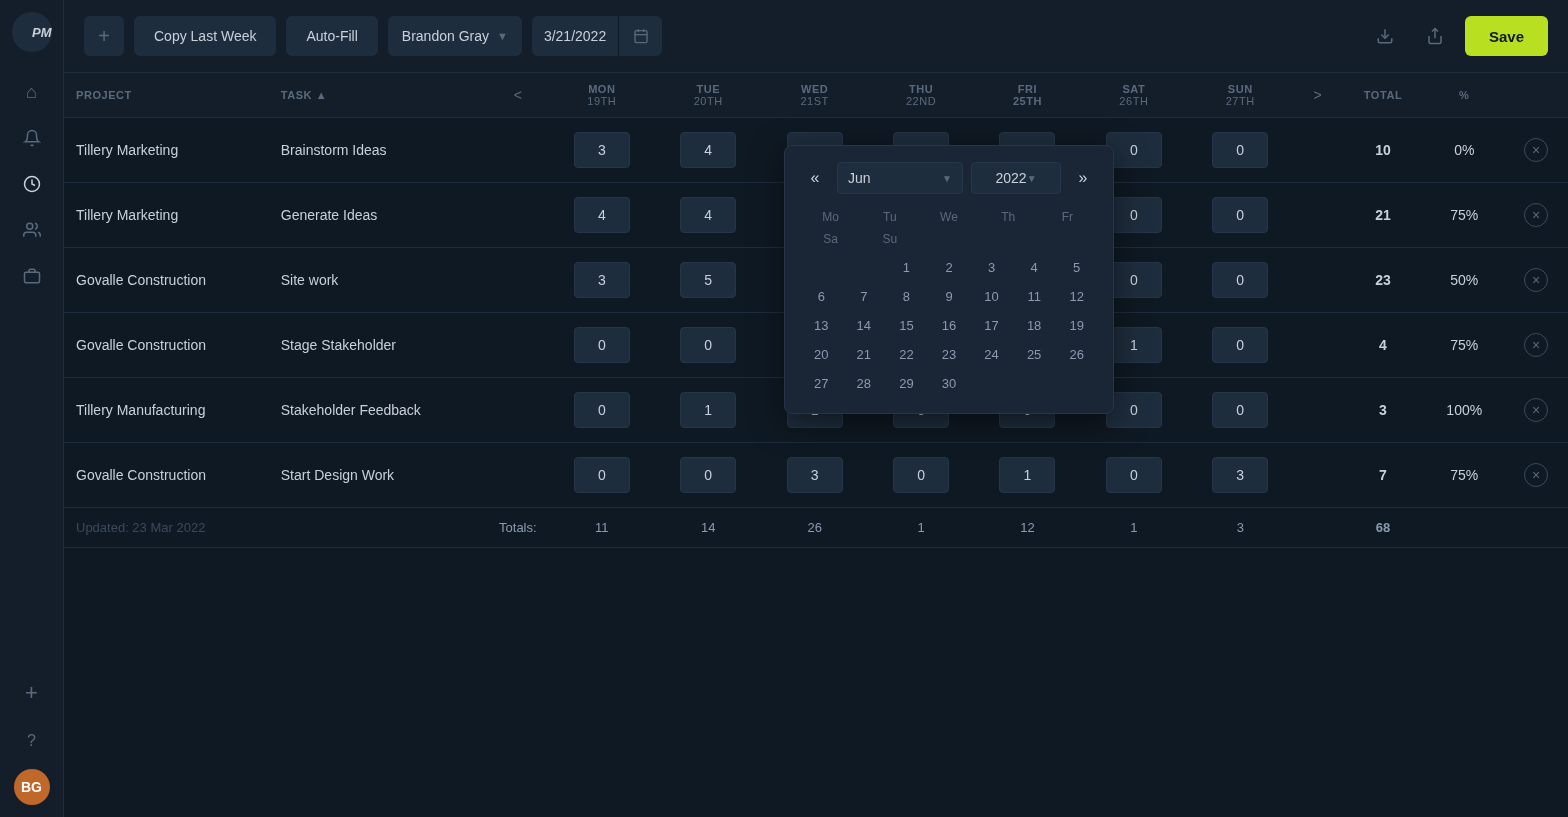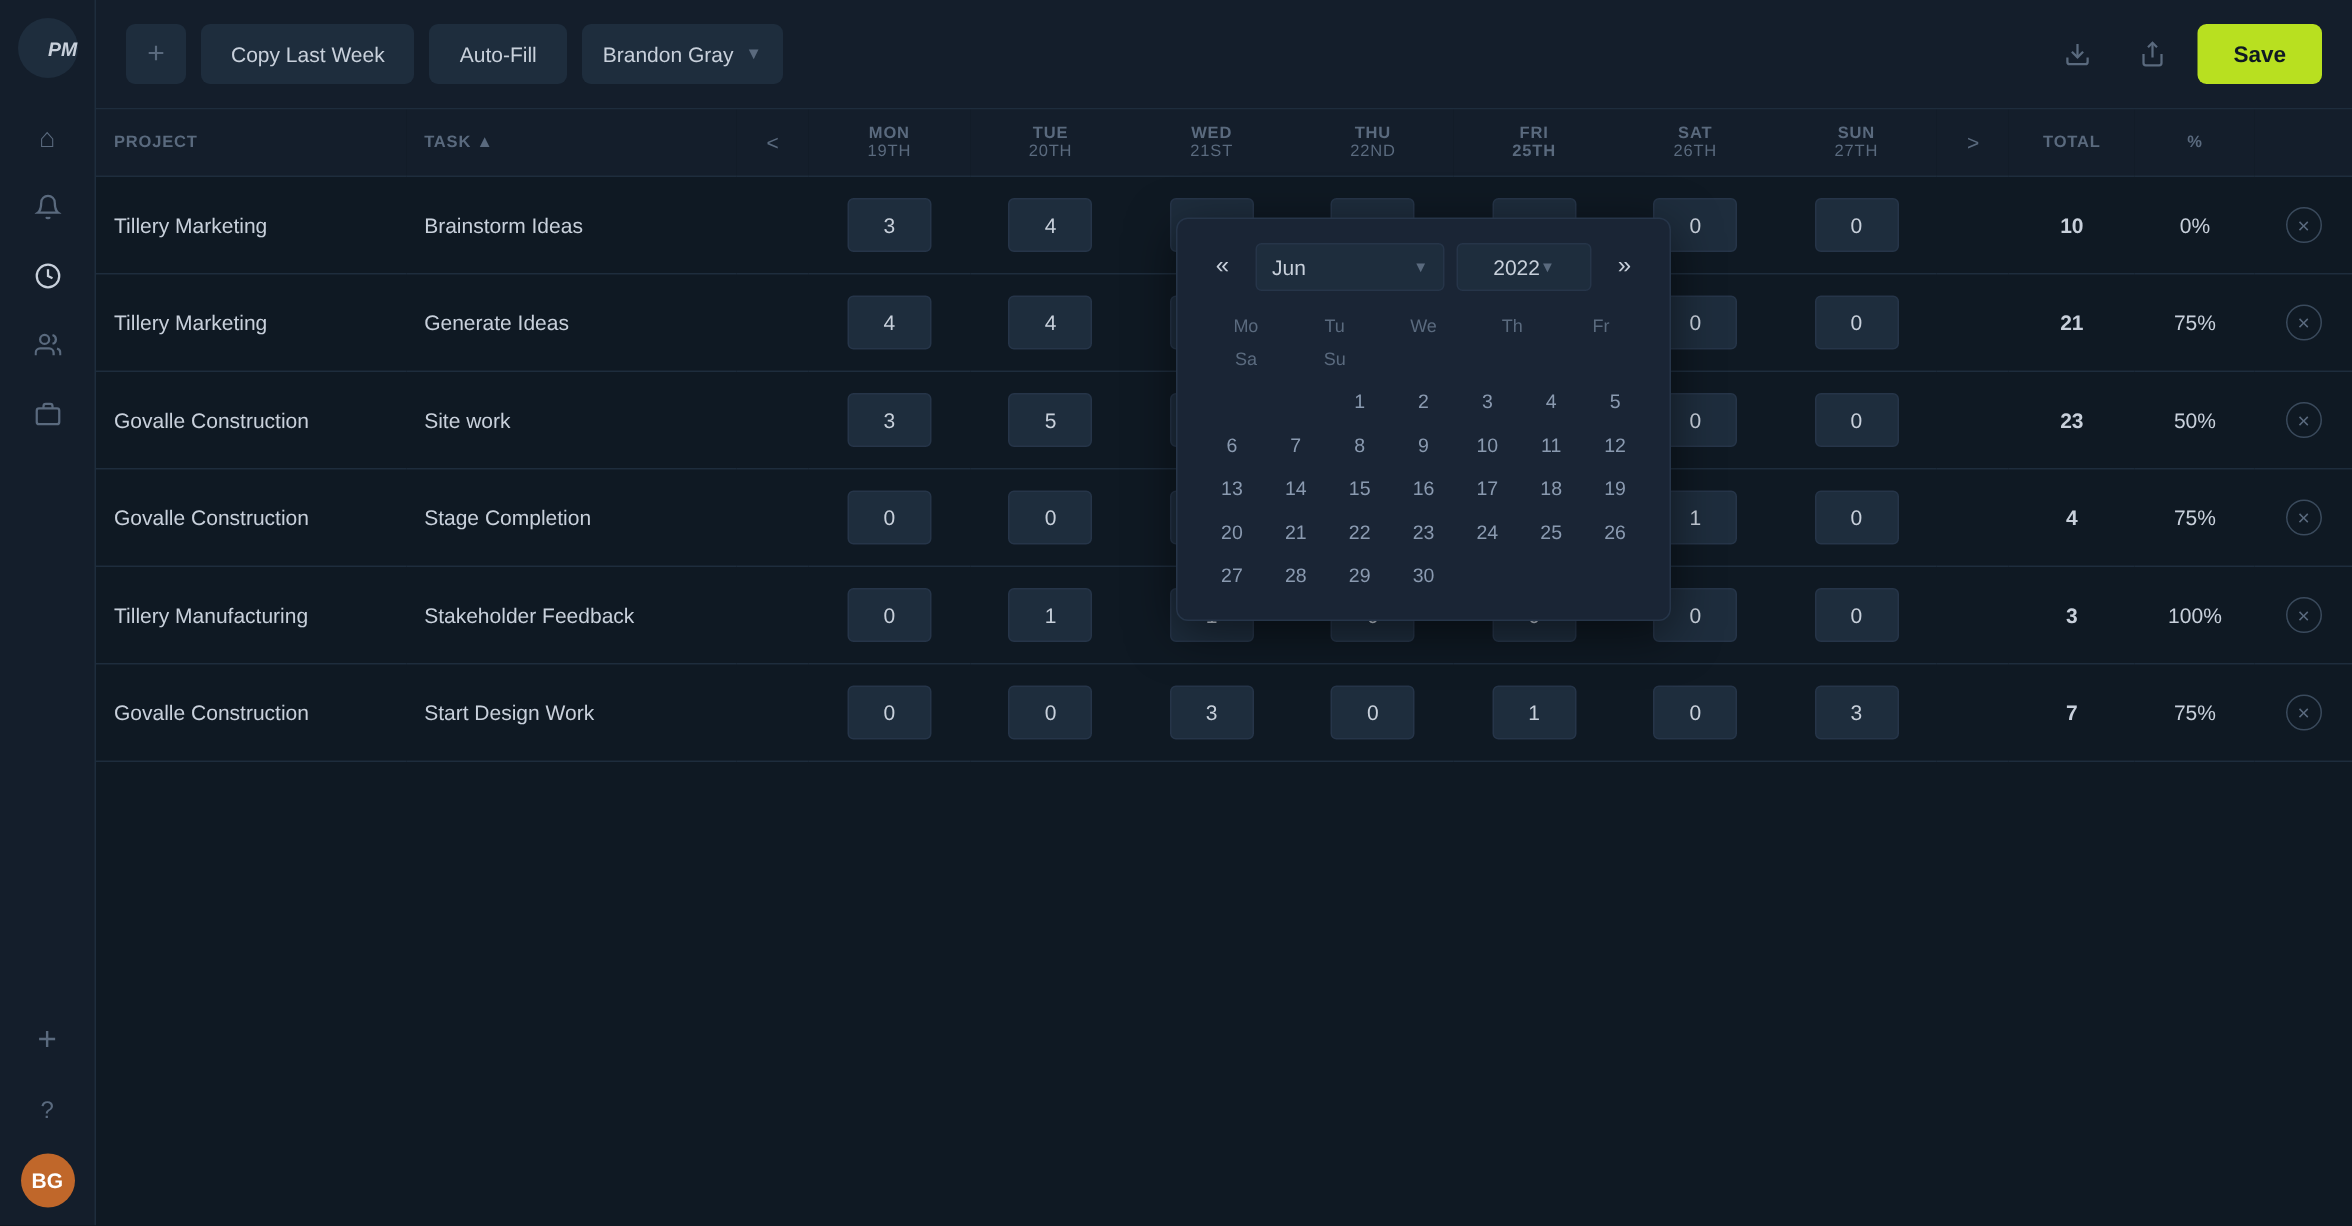--- a/index.html
+++ b/index.html
@@ -392,20 +392,33 @@
   <div class="toolbar">
     <button class="btn-add">
       <span>+</span>
     </button>
     <button class="btn">Copy Last Week</button>
     <button class="btn">Auto-Fill</button>
     <button class="dropdown-btn">
       <span>Brandon Gray</span>
       <span class="chevron">▼</span>
     </button>
+    <div style="display:flex;align-items:center;">
+      <div class="date-input">
+        <span>3/21/2022</span>
+      </div>
+      <button class="cal-btn">
+        <svg width="16" height="16" viewBox="0 0 24 24" fill="none" stroke="currentColor" stroke-width="2">
+            <rect x="3" y="4" width="18" height="18" rx="2"></rect>
+            <line x1="16" y1="2" x2="16" y2="6"></line>
+            <line x1="8" y1="2" x2="8" y2="6"></line>
+            <line x1="3" y1="10" x2="21" y2="10"></line>
+          </svg>
+      </button>
+    </div>
     <div class="toolbar-spacer"></div>
     <button class="btn-icon">
       <svg width="18" height="18" viewBox="0 0 24 24" fill="none" stroke="currentColor" stroke-width="2">
           <path d="M21 15v4a2 2 0 0 1-2 2H5a2 2 0 0 1-2-2v-4"></path>
           <polyline points="7 10 12 15 17 10"></polyline>
           <line x1="12" y1="15" x2="12" y2="3"></line>
         </svg>
     </button>
     <button class="btn-icon">
       <svg width="18" height="18" viewBox="0 0 24 24" fill="none" stroke="currentColor" stroke-width="2">
@@ -597,21 +610,21 @@
     </td>
     <td></td>
     <td class="center" style="font-weight:600;">23</td>
     <td class="center">50%</td>
     <td class="center">
       <button class="remove-btn">×</button>
     </td>
   </tr>
           <tr>
     <td>Govalle Construction</td>
-    <td>Stage Completion</td>
+    <td>Stage Stakeholder</td>
     <td></td>
   <td class="center">
       <div class="num-input">0</div>
     </td>
             <td class="center">
       <div class="num-input">0</div>
     </td>
             <td class="center">
       <div class="num-input">3</div>
     </td>
@@ -691,16 +704,31 @@
             <td class="center">
       <div class="num-input">3</div>
     </td>
     <td></td>
     <td class="center" style="font-weight:600;">7</td>
     <td class="center">75%</td>
     <td class="center">
       <button class="remove-btn">×</button>
     </td>
   </tr>
+          <tr class="totals-row">
+  <td colspan="2"><span class="updated-text">Updated: 23 Mar 2022</span></td>
+  <td style="text-align:right;color:#8a9ab0;">Totals:</td>
+<td class="center">11</td>
+            <td class="center">14</td>
+            <td class="center">26</td>
+            <td class="center">1</td>
+            <td class="center">12</td>
+            <td class="center">1</td>
+            <td class="center">3</td>
+  <td></td>
+  <td class="center" style="font-weight:600;">68</td>
+  <td></td>
+  <td></td>
+</tr>
         </tbody>
     </table>
   </div>
 </div>
 
 </body></html>

